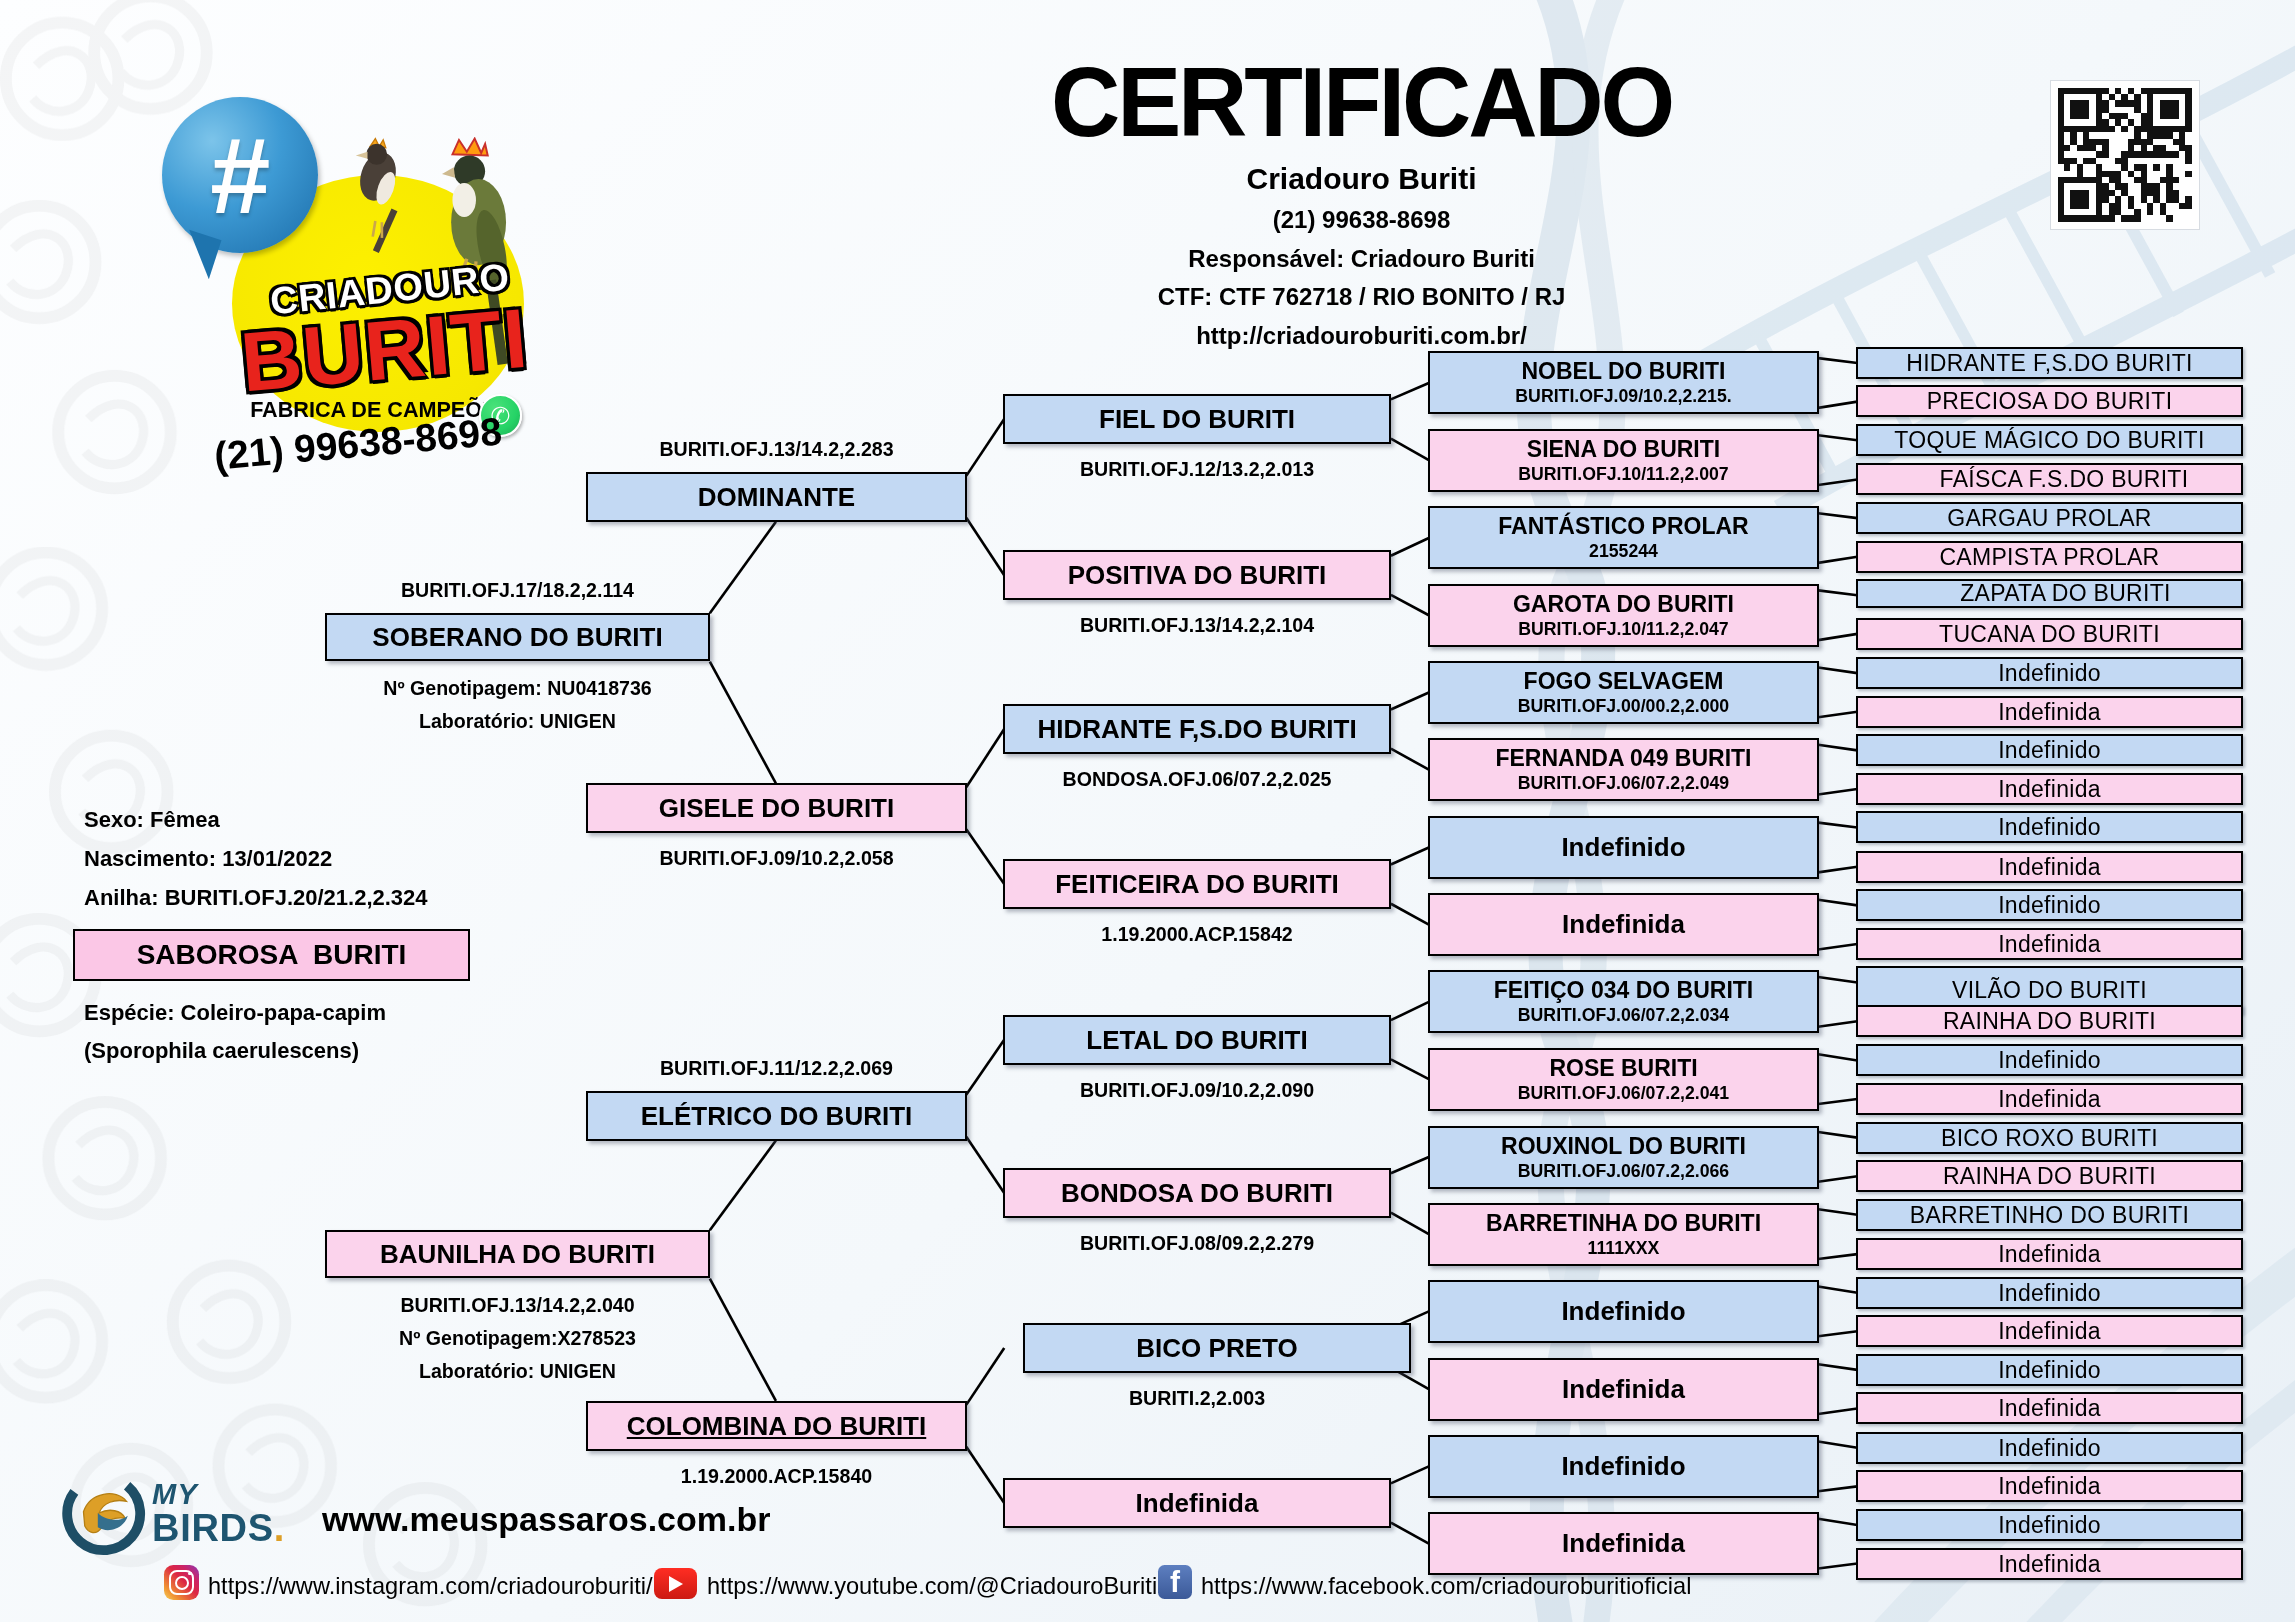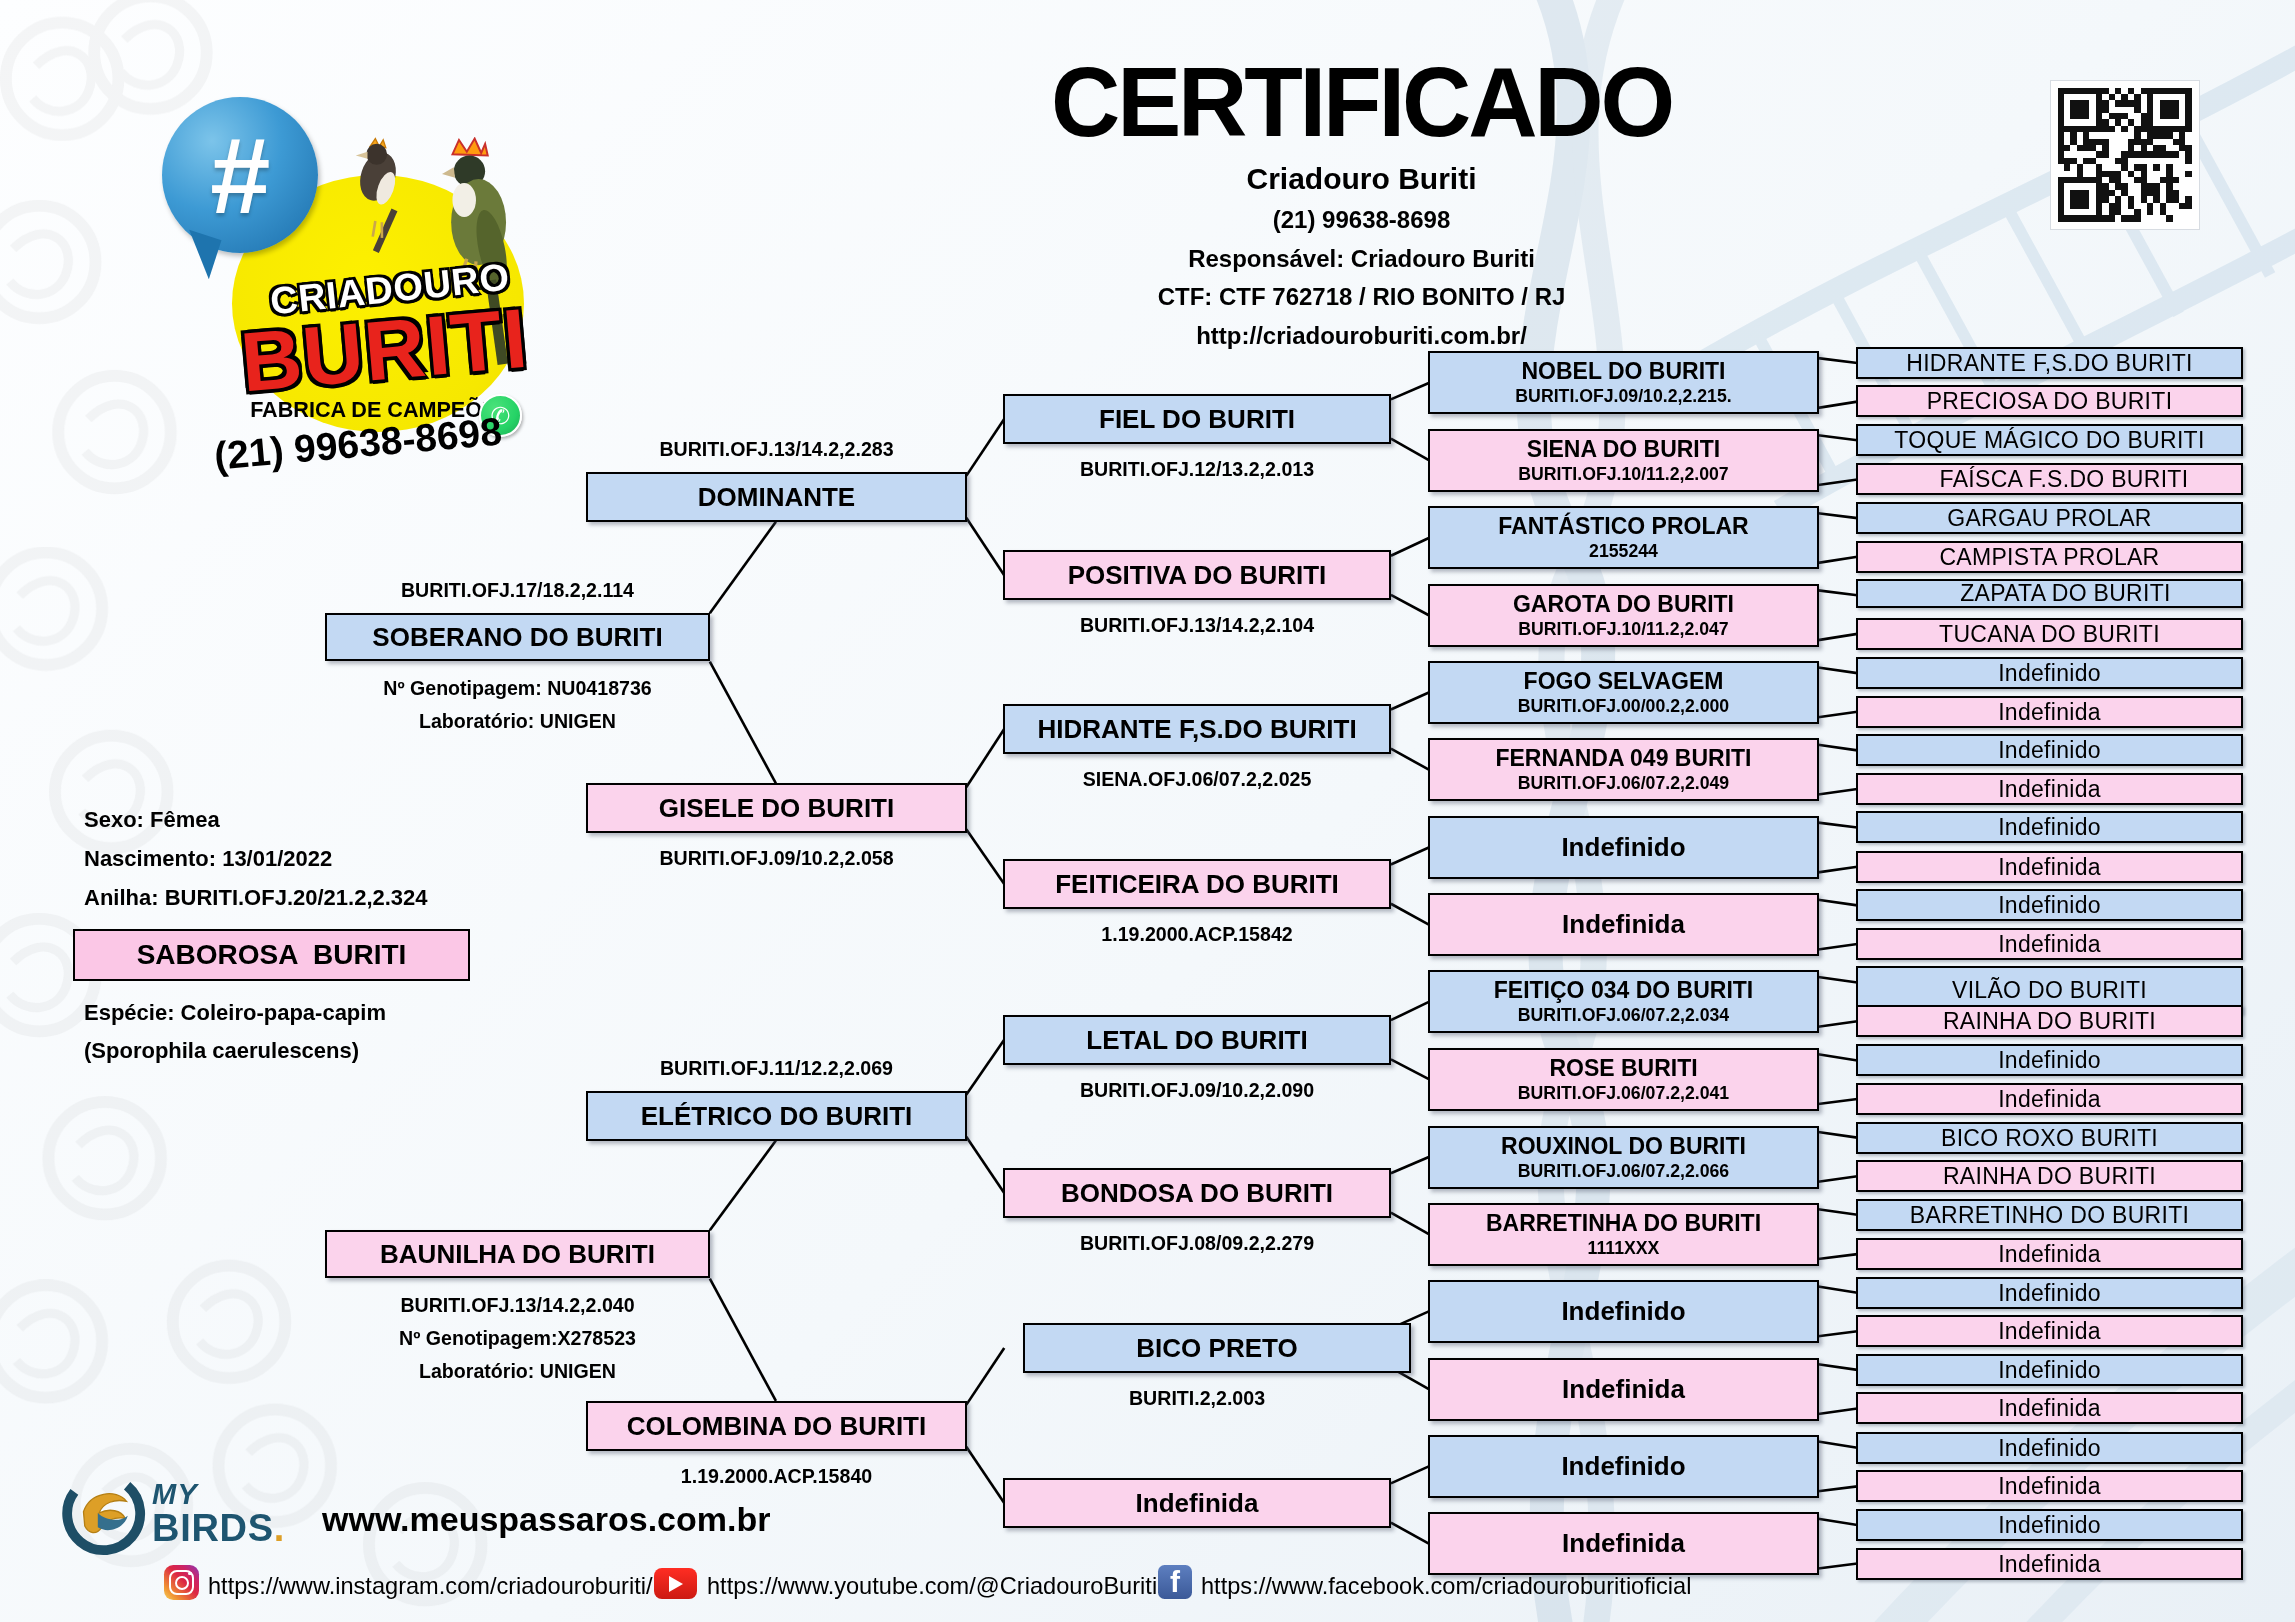--- a/index.html
+++ b/index.html
@@ -762,36 +762,36 @@
       </div>
       <div class="ringlabel" style="left: 586px; top: 438px; width: 381px;">BURITI.OFJ.13/14.2,2.283</div>
       <div class="box female" style="left: 586px; top: 783px; width: 381px; height: 50px;">
         <div class="bname">GISELE DO BURITI</div>
       </div>
       <div class="ringlabel" style="left: 586px; top: 847px; width: 381px;">BURITI.OFJ.09/10.2,2.058</div>
       <div class="box male" style="left: 586px; top: 1091px; width: 381px; height: 50px;">
         <div class="bname">ELÉTRICO DO BURITI</div>
       </div>
       <div class="ringlabel" style="left: 586px; top: 1057px; width: 381px;">BURITI.OFJ.11/12.2,2.069</div>
-      <div class="box female" style="left: 586px; top: 1401px; width: 381px; height: 50px;">
+      <div class="box female" style="left: 586px; top: 1401px; width: 381px; height: 50px; text-decoration: underline;">
         <div class="bname">COLOMBINA DO BURITI</div>
       </div>
       <div class="ringlabel" style="left: 586px; top: 1465px; width: 381px;">1.19.2000.ACP.15840</div>
       <div class="box male" style="left: 1003px; top: 394px; width: 388px; height: 50px;">
         <div class="bname">FIEL DO BURITI</div>
       </div>
       <div class="ringlabel" style="left: 1003px; top: 458px; width: 388px;">BURITI.OFJ.12/13.2,2.013</div>
       <div class="box female" style="left: 1003px; top: 550px; width: 388px; height: 50px;">
         <div class="bname">POSITIVA DO BURITI</div>
       </div>
       <div class="ringlabel" style="left: 1003px; top: 614px; width: 388px;">BURITI.OFJ.13/14.2,2.104</div>
       <div class="box male" style="left: 1003px; top: 704px; width: 388px; height: 50px;">
         <div class="bname">HIDRANTE F,S.DO BURITI</div>
       </div>
-      <div class="ringlabel" style="left: 1003px; top: 768px; width: 388px;">SIENA.OFJ.06/07.2,2.025</div>
+      <div class="ringlabel" style="left: 1003px; top: 768px; width: 388px;">BONDOSA.OFJ.06/07.2,2.025</div>
       <div class="box female" style="left: 1003px; top: 859px; width: 388px; height: 50px;">
         <div class="bname">FEITICEIRA DO BURITI</div>
       </div>
       <div class="ringlabel" style="left: 1003px; top: 923px; width: 388px;">1.19.2000.ACP.15842</div>
       <div class="box male" style="left: 1003px; top: 1015px; width: 388px; height: 50px;">
         <div class="bname">LETAL DO BURITI</div>
       </div>
       <div class="ringlabel" style="left: 1003px; top: 1079px; width: 388px;">BURITI.OFJ.09/10.2,2.090</div>
       <div class="box female" style="left: 1003px; top: 1168px; width: 388px; height: 50px;">
         <div class="bname">BONDOSA DO BURITI</div>

